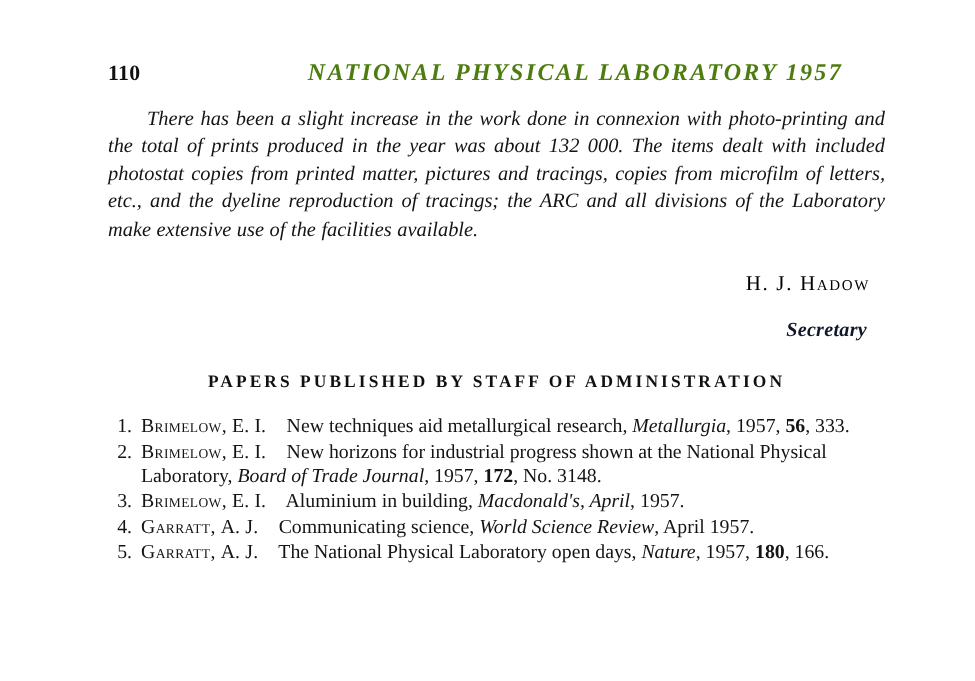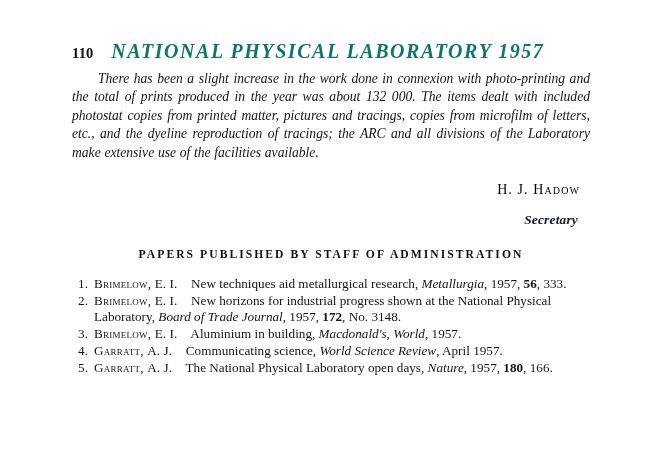--- a/index.html
+++ b/index.html
@@ -33,27 +33,27 @@
     align-items: baseline;
   }
   .folio {
     font-size: 14.5px;
     font-weight: 700;
     letter-spacing: 0.2px;
     color: #111;
   }
   .head-title {
     flex: 1;
-    text-align: center;
-    font-style: italic;
-    font-weight: 700;
-    font-size: 20px;
+    text-align: right;
+    font-style: italic;
+    font-weight: 700;
+    font-size: 16px;
     letter-spacing: 1.55px;
     padding-right: 28px;
-    color: #0f766e;
+    color: #4d7c0f;
     white-space: nowrap;
   }
 
   
   .body-block {
     position: absolute;
     left: 72px;
     top: 70px;
     width: 518px;
   }
@@ -196,21 +196,21 @@
       <span class="ref-journal">Board of Trade Journal</span><span>, 1957,</span>
       <span class="ref-vol">172</span><span>, No. 3148.</span>
     </li>
 
     <li class="ref-item">
       <span class="ref-num">3.</span>
       <span class="ref-surname">Brimelow,</span>
       <span class="ref-initials">E. I.</span>
       <span class="ref-gap"></span>
       <span>Aluminium in building,</span>
-      <span class="ref-journal">Macdonald's, World</span><span>, 1957.</span>
+      <span class="ref-journal">Macdonald's, April</span><span>, 1957.</span>
       <span class="ref-vol"></span><span></span>
     </li>
 
     <li class="ref-item">
       <span class="ref-num">4.</span>
       <span class="ref-surname">Garratt,</span>
       <span class="ref-initials">A. J.</span>
       <span class="ref-gap"></span>
       <span>Communicating science,</span>
       <span class="ref-journal">World Science Review</span><span>, April 1957.</span>

